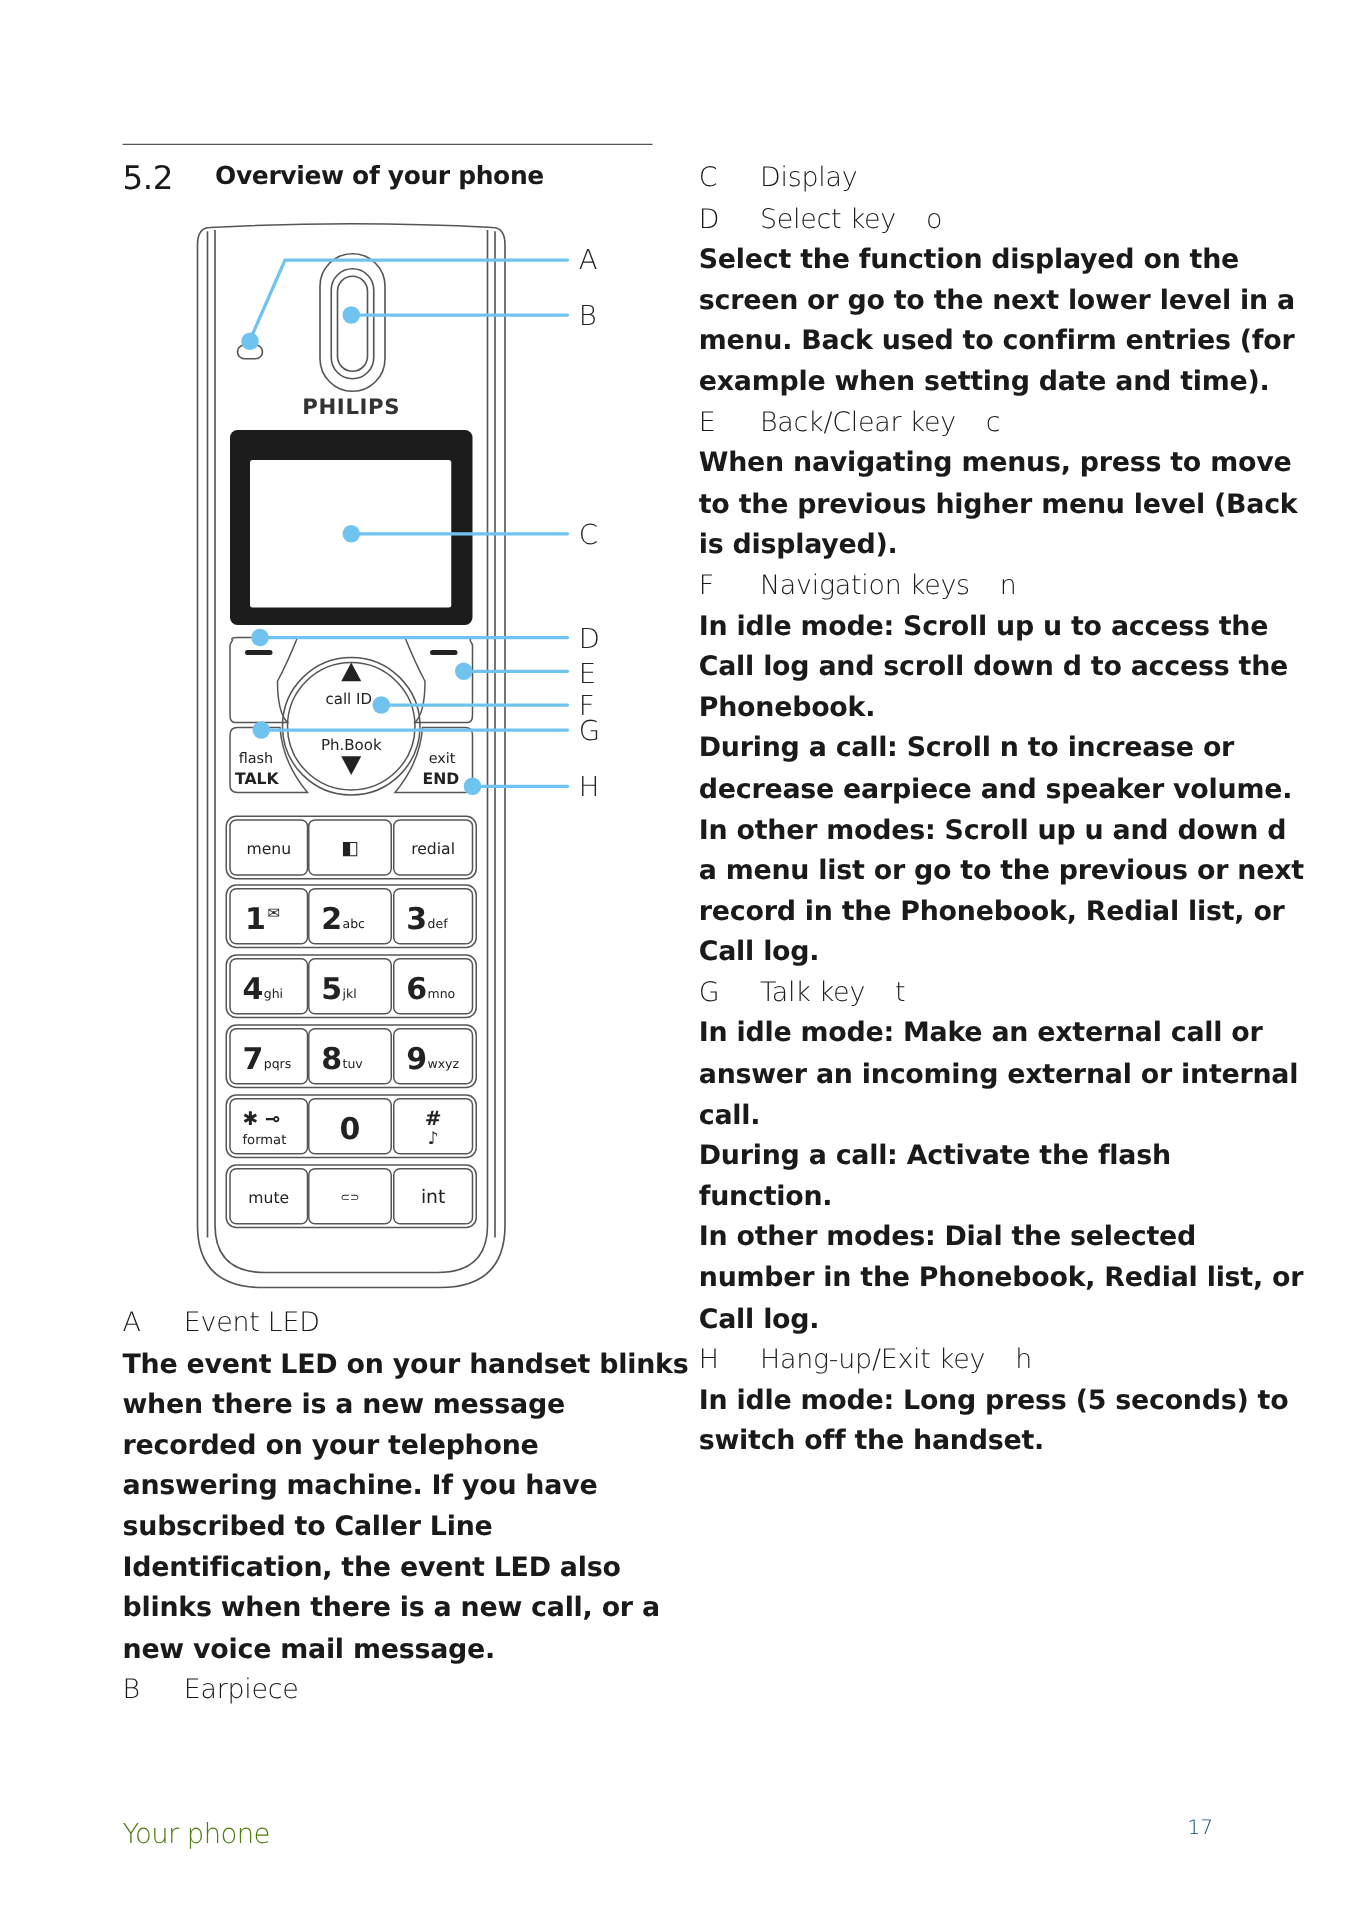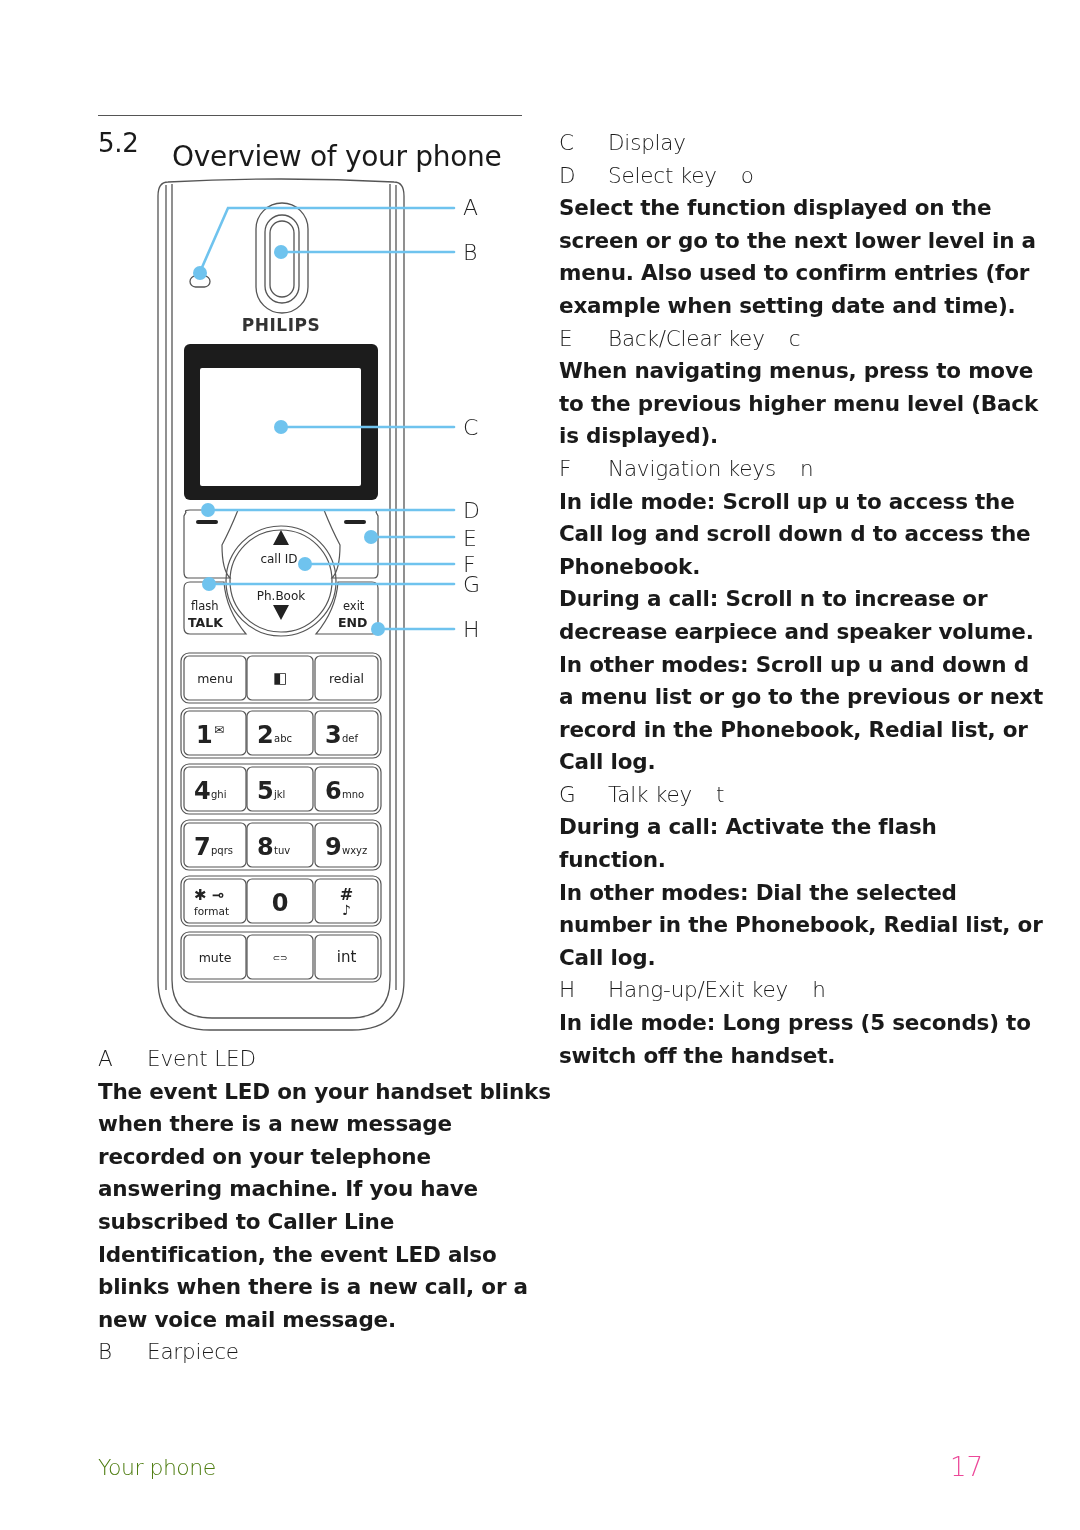--- a/index.html
+++ b/index.html
@@ -1,33 +1,33 @@
 <!DOCTYPE html>
 <html><head>
 <meta charset="utf-8">
 <style>
   html, body { margin:0; padding:0; background:#ffffff; }
   body { width:1080px; height:1530px; position:relative; overflow:hidden;
          font-family:"DejaVu Sans", sans-serif; color:#1a1a1a; }
   .rule { position:absolute; left:98px; top:115px; width:424px; height:0; border-top:1.5px solid #555; }
   .sec-num { position:absolute; left:98px; top:128px; font-size:26px; font-weight:400; letter-spacing:-0.3px; }
-  .sec-title { position:absolute; left:172px; top:140px; font-size:28px; font-weight:400; letter-spacing:-0.3px; }
+  .sec-title { position:absolute; left:172px; top:128px; font-size:20px; font-weight:700; letter-spacing:-0.3px; }
 
   .phone { position:absolute; left:0; top:0; width:540px; height:1040px; }
 
   .col { position:absolute; font-size:21.5px; line-height:32.6px; letter-spacing:-0.2px; }
   .col .hd { display:flex; font-weight:300; }
   .col .hd .ltr { width:49px; flex:none; }
   .col .hd .sym { margin-left:24px; }
   .col .bd { font-weight:bold; }
   .left-col { left:98px; top:1043px; width:460px; }
   .right-col { left:559px; top:127px; width:490px; }
 
   .footer-section { position:absolute; left:98px; top:1455px; font-size:22px; color:#4d7c0f; font-weight:300; letter-spacing:-0.5px; }
-  .footer-page { position:absolute; left:950px; top:1452px; font-size:26px; color:#ec4899; font-weight:300; }
+  .footer-page { position:absolute; left:950px; top:1452px; font-size:16px; color:#0c4a6e; font-weight:300; }
 
   svg text { font-family:"DejaVu Sans", sans-serif; }
 </style>
 </head>
 <body>
 
 <div class="rule"></div>
 <div class="sec-num">5.2</div>
 <div class="sec-title">Overview of your phone</div>
 
@@ -174,21 +174,21 @@
   <div class="hd">
     <span class="ltr">C</span>
     <span>Display</span>
   </div>
 
   <div class="hd">
     <span class="ltr">D</span>
     <span>Select key</span>
     <span class="sym">o</span>
   </div>
-  <div class="bd">Select the function displayed on the screen or go to the next lower level in a menu. Also used to confirm entries (for example when setting date and time).</div>
+  <div class="bd">Select the function displayed on the screen or go to the next lower level in a menu. Back used to confirm entries (for example when setting date and time).</div>
 
   <div class="hd">
     <span class="ltr">E</span>
     <span>Back/Clear key</span>
     <span class="sym">c</span>
   </div>
   <div class="bd">When navigating menus, press to move to the previous higher menu level (Back is displayed).</div>
 
   <div class="hd">
     <span class="ltr">F</span>
@@ -197,20 +197,21 @@
   </div>
   <div class="bd">In idle mode: Scroll up u to access the Call log and scroll down d to access the Phonebook.</div>
   <div class="bd">During a call: Scroll n to increase or decrease earpiece and speaker volume.</div>
   <div class="bd">In other modes: Scroll up u and down d a menu list or go to the previous or next record in the Phonebook, Redial list, or Call log.</div>
 
   <div class="hd">
     <span class="ltr">G</span>
     <span>Talk key</span>
     <span class="sym">t</span>
   </div>
+  <div class="bd">In idle mode: Make an external call or answer an incoming external or internal call.</div>
   <div class="bd">During a call: Activate the flash function.</div>
   <div class="bd">In other modes: Dial the selected number in the Phonebook, Redial list, or Call log.</div>
 
   <div class="hd">
     <span class="ltr">H</span>
     <span>Hang-up/Exit key</span>
     <span class="sym">h</span>
   </div>
   <div class="bd">In idle mode: Long press (5 seconds) to switch off the handset.</div>
 </div>

